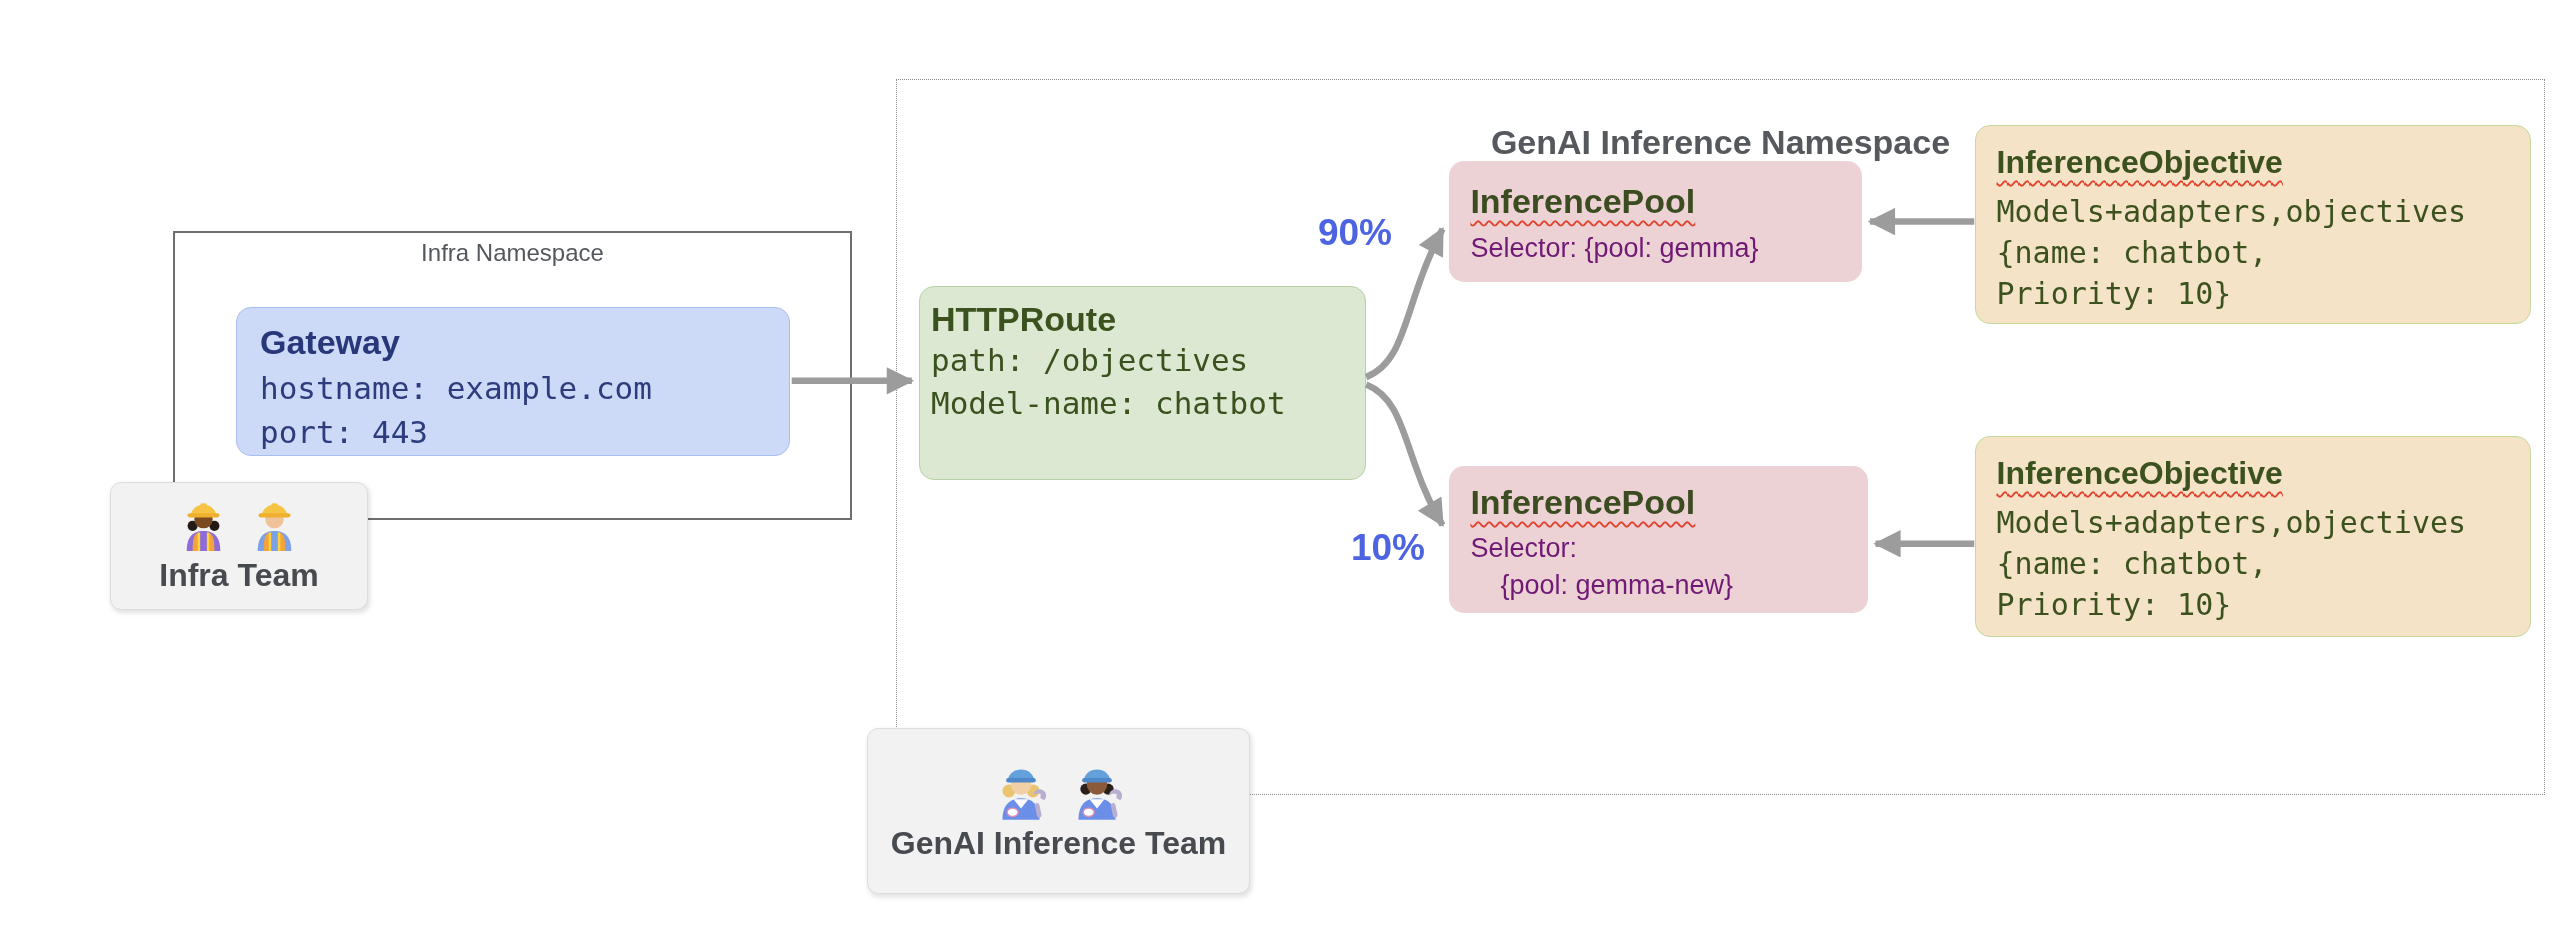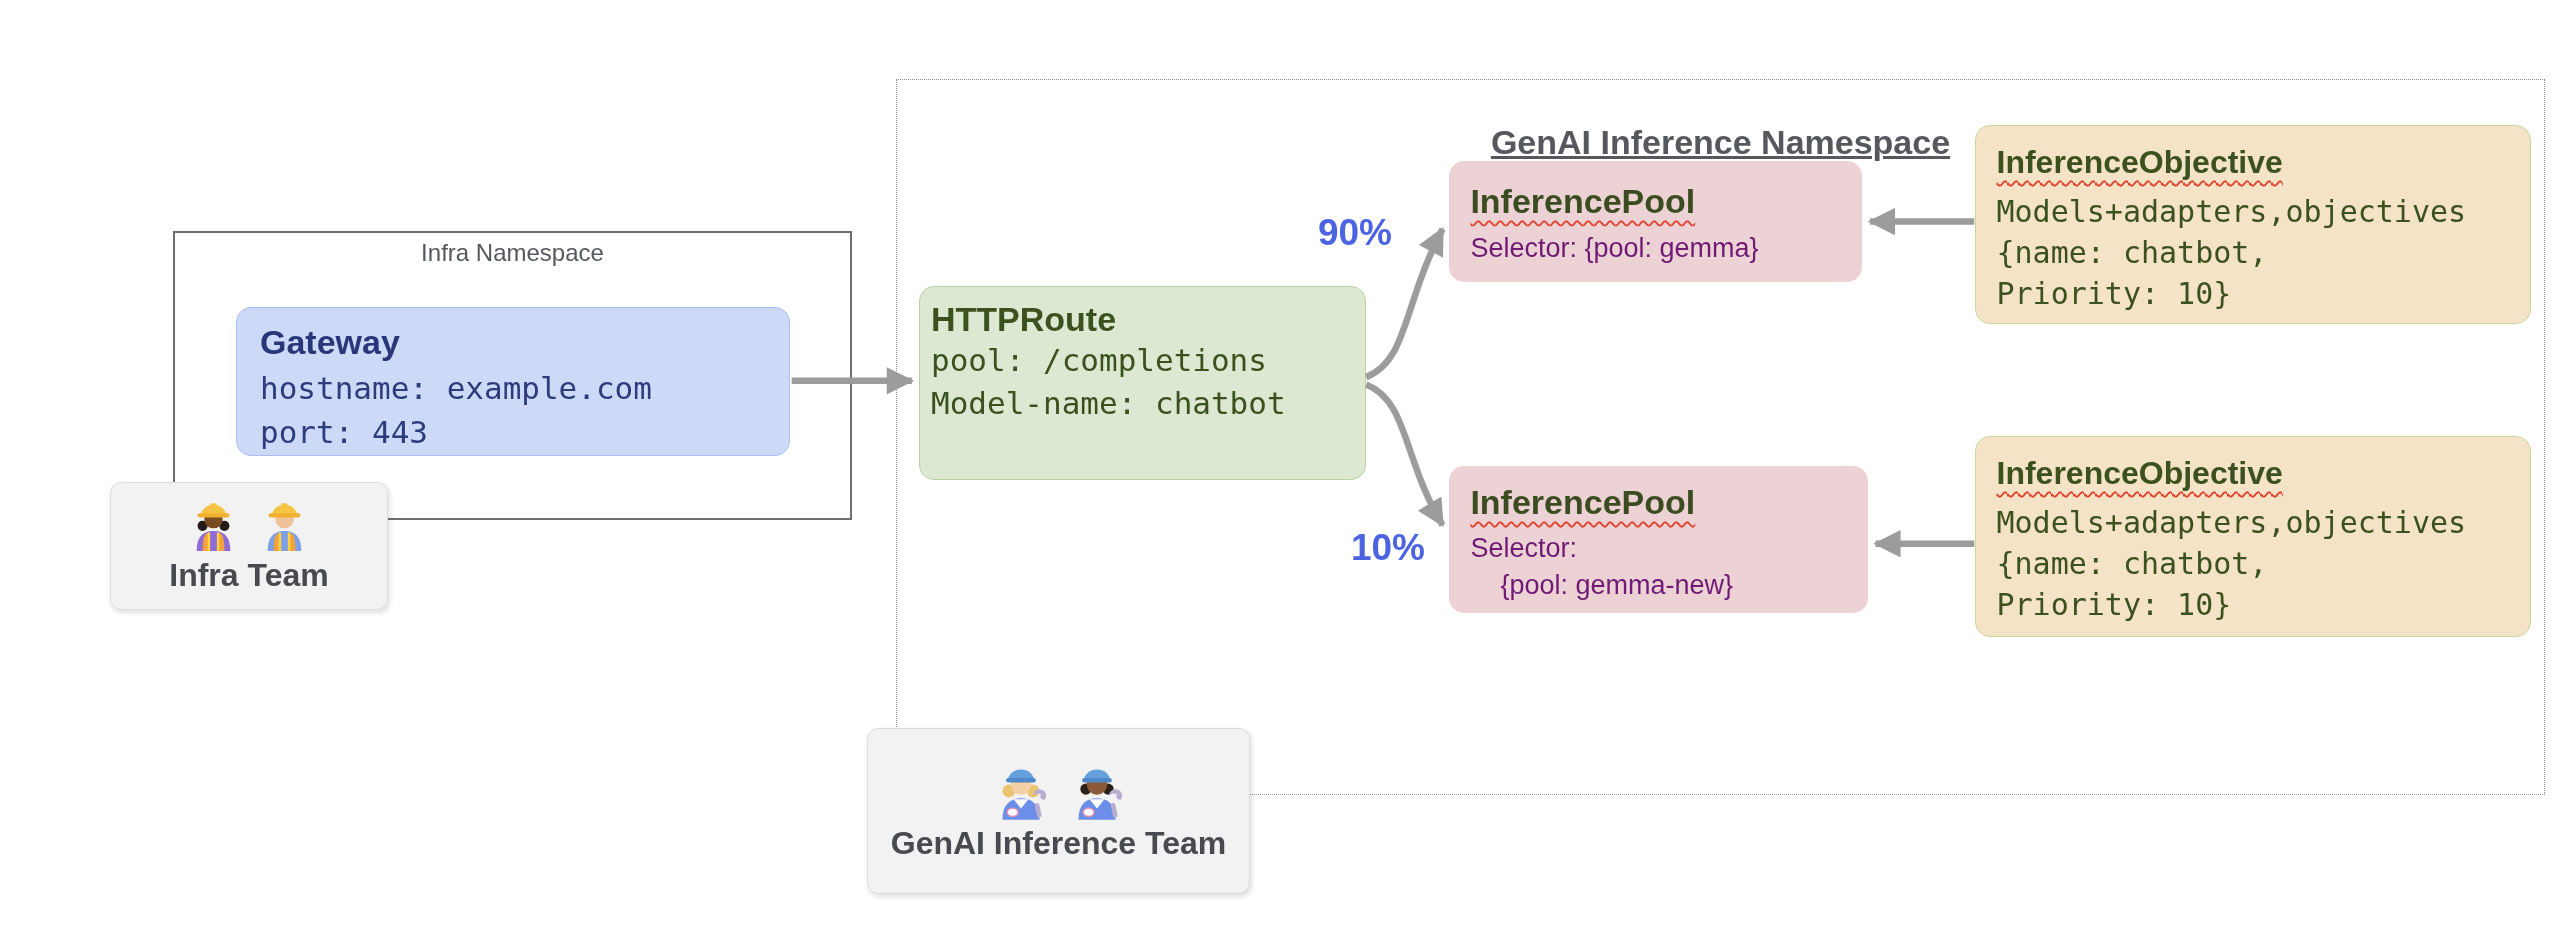--- a/index.html
+++ b/index.html
@@ -5,21 +5,21 @@
   html,body{margin:0;padding:0;background:#ffffff;}
   .stage{position:relative;width:2576px;height:933px;background:#ffffff;overflow:hidden;
          font-family:"Liberation Sans",sans-serif;}
 
   
   .ns{position:absolute;box-sizing:border-box;background:transparent;}
   .ns-infra{left:173px;top:231px;width:679px;height:289px;border:2.8px solid #6e6e6e;z-index:1;}
   .ns-genai{left:896px;top:79px;width:1649px;height:716px;border:1.9px dotted #8c8c8c;z-index:1;}
   .ns-label{position:absolute;width:100%;text-align:center;color:#54575c;}
   .ns-infra .ns-label{top:6px;font-size:24px;font-weight:500;}
-  .ns-genai .ns-label{top:43px;font-size:34px;font-weight:bold;color:#55585c;text-decoration:underline;}
+  .ns-genai .ns-label{top:43px;font-size:34px;font-weight:bold;color:#55585c;}
 
   
   .res{position:absolute;box-sizing:border-box;border-radius:15px;z-index:3;}
   .res .title{font-weight:bold;font-size:34px;line-height:39px;}
   .res .mono{font-family:"DejaVu Sans Mono",monospace;white-space:pre;}
   .squiggle{text-decoration-line:underline;text-decoration-style:wavy;
             text-decoration-color:#e0432e;text-decoration-thickness:2.3px;text-underline-offset:6.5px;}
 
   .box-gateway{left:236px;top:307px;width:554px;height:149px;background:#ccdaf8;
                border:1.9px solid #a9bdf0;padding:15px 4px 0 23px;color:#2d3c7c;}
@@ -41,21 +41,21 @@
            padding:17px 0 0 20.5px;}
   .box-obj .title{font-size:32px;margin-bottom:9.3px;}
   .box-obj .mono{font-size:30px;line-height:41px;}
   .box-obj1{left:1975px;top:125px;height:199px;}
   .box-obj2{left:1975px;top:436px;height:201px;}
 
   
   .team{position:absolute;box-sizing:border-box;background:#f2f2f3;border:1.9px solid #dddddd;
         border-radius:11.2px;z-index:6;box-shadow:1.9px 2.8px 5.6px rgba(0,0,0,0.12);
         display:flex;flex-direction:column;align-items:center;justify-content:center;}
-  .team-infra{left:110px;top:482px;width:278px;height:128px;}
+  .team-infra{left:110px;top:482px;width:258px;height:128px;}
   .team-genai{left:867px;top:728px;width:383px;height:166px;}
   .team .people{display:flex;gap:24px;align-items:flex-end;}
   .team .team-label{font-size:32px;font-weight:bold;color:#474a4f;margin-top:5.6px;}
 
   
   .pct{position:absolute;z-index:7;font-size:37px;font-weight:bold;color:#4c64e2;
        width:102px;text-align:center;}
   .pct-90{left:1304px;top:212px;}
   .pct-10{left:1337px;top:527px;}
 
@@ -75,21 +75,21 @@
   </div>
 
   <div class="res box-gateway">
     <div class="title">Gateway</div>
     <div class="mono">hostname: example.com</div>
     <div class="mono">port: 443</div>
   </div>
 
   <div class="res box-route">
     <div class="title">HTTPRoute</div>
-    <div class="mono">pool: /completions</div>
+    <div class="mono">path: /objectives</div>
     <div class="mono">Model-name: chatbot</div>
   </div>
 
   <div class="res box-pool box-pool1">
     <div class="title"><span class="squiggle">InferencePool</span></div>
     <div class="sel">Selector: {pool: gemma}</div>
   </div>
 
   <div class="res box-pool box-pool2">
     <div class="title"><span class="squiggle">InferencePool</span></div>

